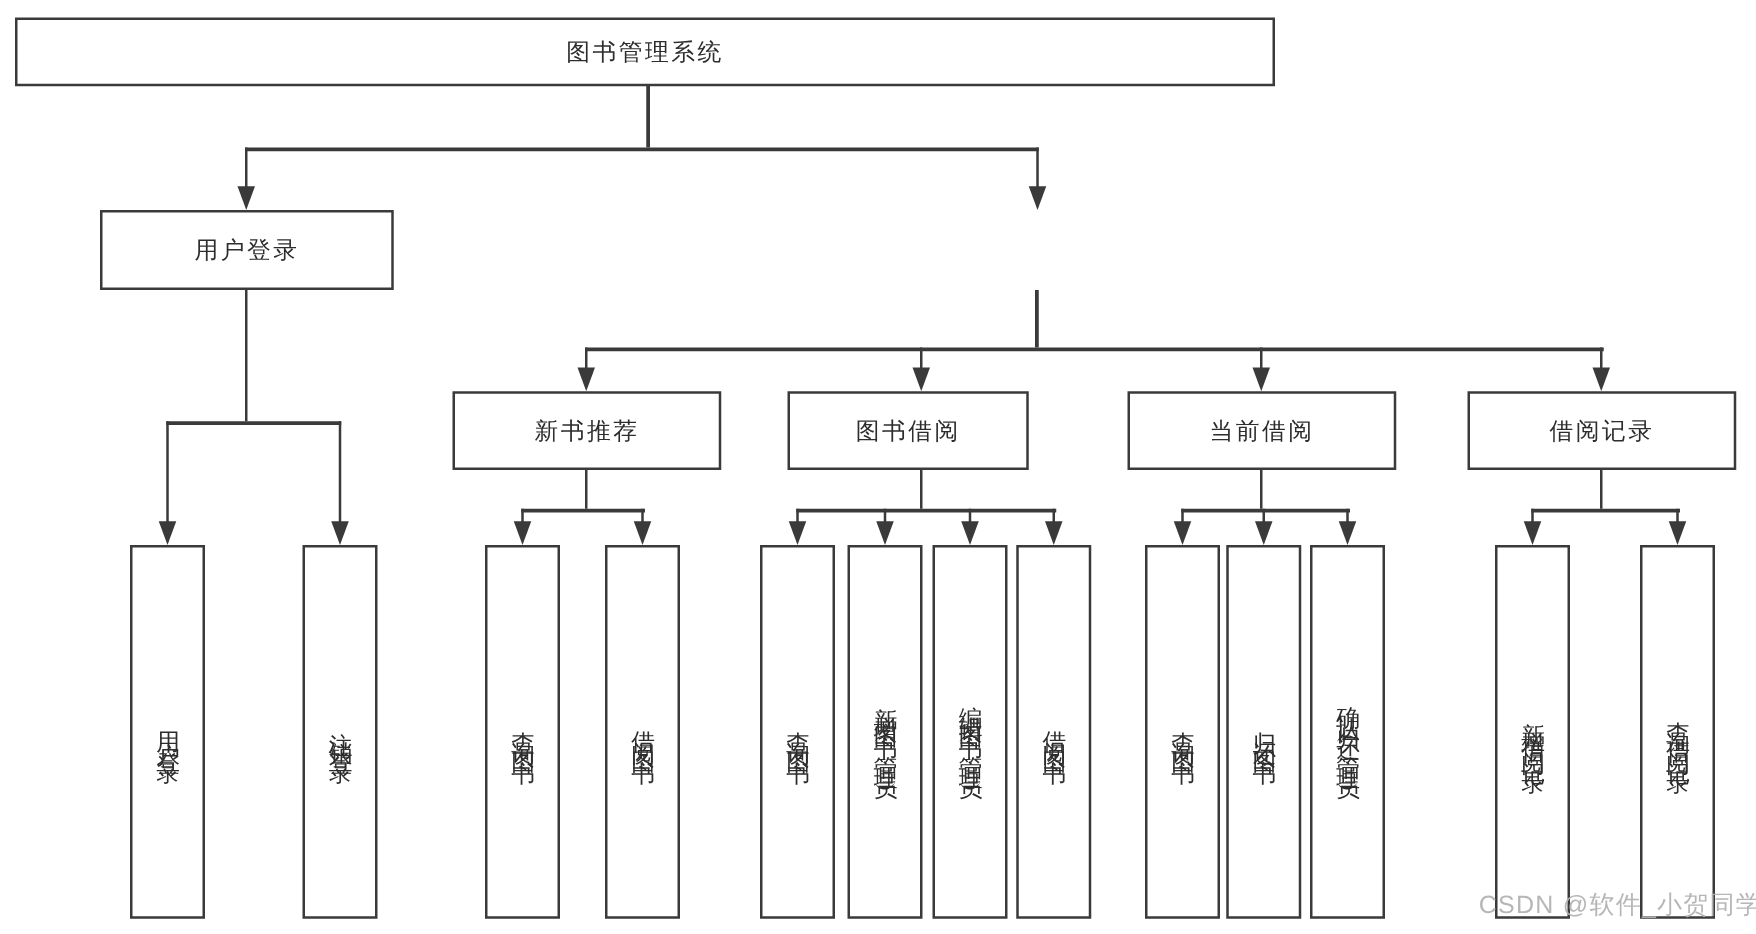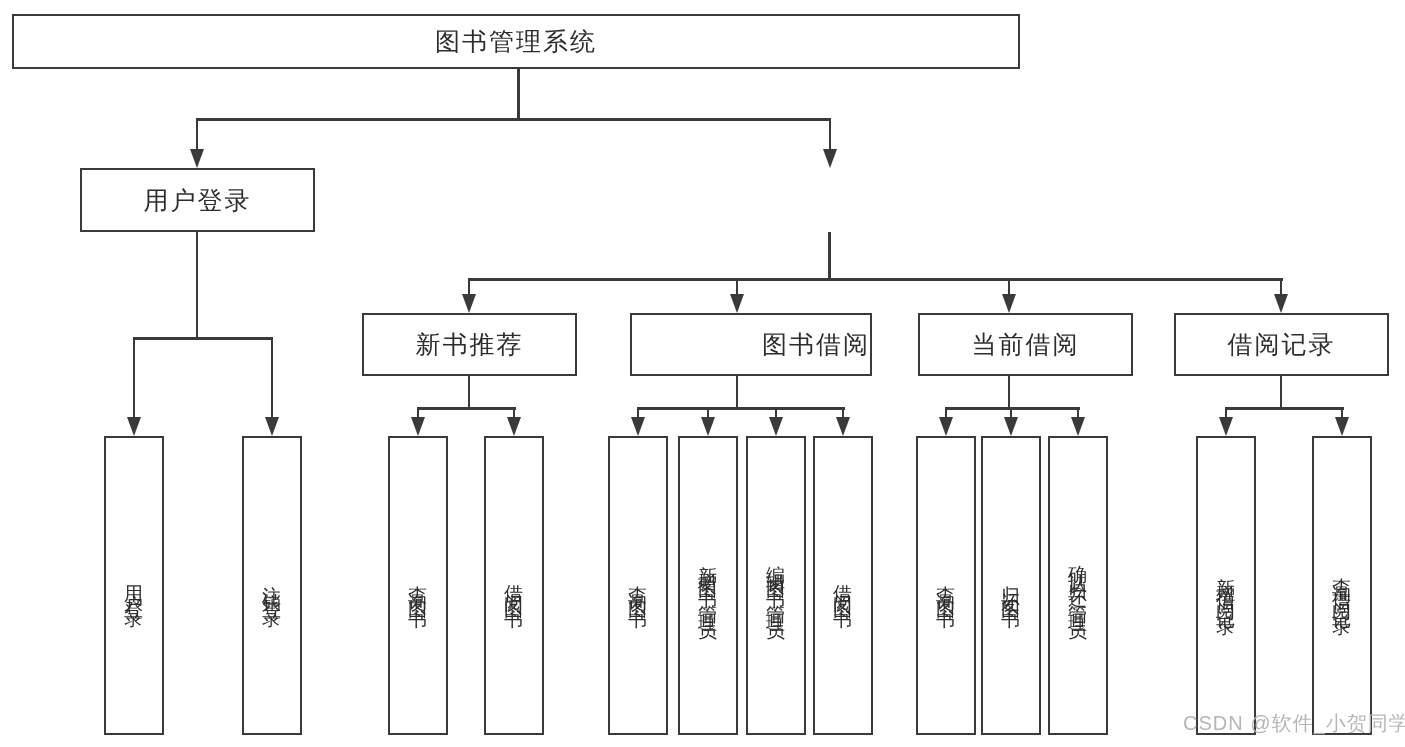--- a/index.html
+++ b/index.html
@@ -15,21 +15,21 @@
     position: absolute;
     box-sizing: border-box;
     border: 2.5px solid #3a3a3a;
     background: #ffffff;
     display: flex;
     align-items: center;
     justify-content: center;
     color: #2d2d2d;
   }
   .node .hlabel {
-    font-size: 25px;
+    font-size: 19px;
     letter-spacing: 2px;
     white-space: nowrap;
   }
   .vnode .vlabel {
     writing-mode: vertical-rl;
     text-orientation: mixed;
     font-size: 19px;
     letter-spacing: 8px;
     line-height: 1;
     white-space: nowrap;
@@ -98,24 +98,24 @@
   <div class="vline" style="left:735.75px; top:278px; height:19px;"></div>
   <div class="arrow" style="left:730px; top:294px;"></div>
   <div class="vline" style="left:1007.75px; top:278px; height:19px;"></div>
   <div class="arrow" style="left:1002px; top:294px;"></div>
   <div class="vline" style="left:1279.75px; top:278px; height:19px;"></div>
   <div class="arrow" style="left:1274px; top:294px;"></div>
 
   <div class="node" style="left:362px; top:313px; width:215px; height:63px;">
     <span class="hlabel">新书推荐</span>
   </div>
-  <div class="node" style="left:630px; top:313px; width:242px; height:63px;justify-content:flex-end;">
+  <div class="node" style="left:630px; top:313px; width:193px; height:63px;">
     <span class="hlabel">图书借阅</span>
   </div>
-  <div class="node" style="left:902px; top:313px; width:215px; height:63px;margin-left:16px;">
+  <div class="node" style="left:902px; top:313px; width:215px; height:63px;">
     <span class="hlabel">当前借阅</span>
   </div>
   <div class="node" style="left:1174px; top:313px; width:215px; height:63px;">
     <span class="hlabel">借阅记录</span>
   </div>
 
   <div class="vline" style="left:467.75px; top:376px; height:31px;"></div>
   <div class="hline" style="left:417px; top:407px; width:99px;"></div>
   <div class="vline" style="left:416.75px; top:407px; height:13px;"></div>
   <div class="arrow" style="left:411px; top:417px;"></div>

